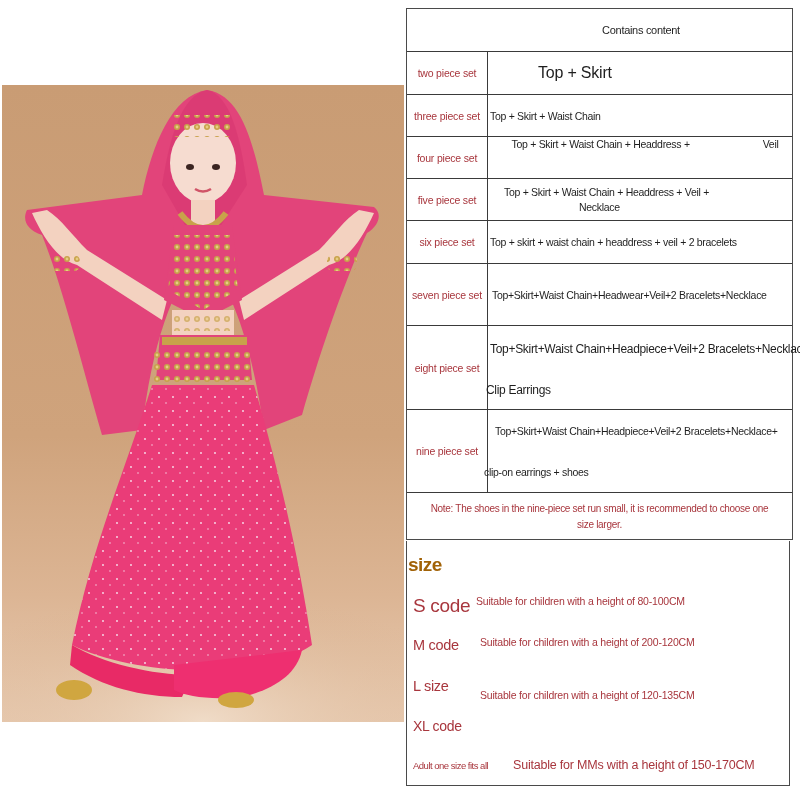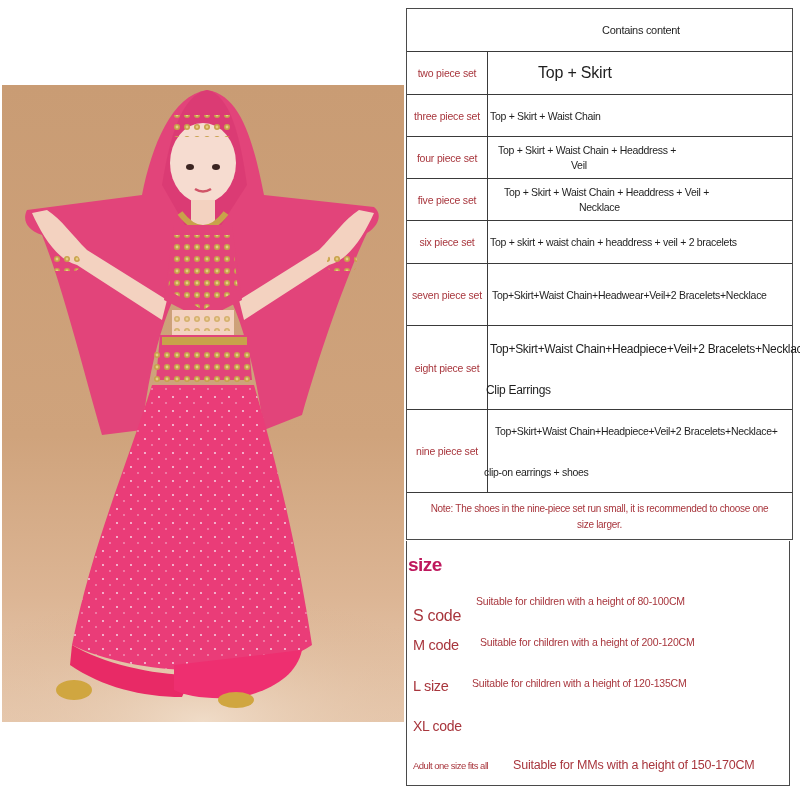--- a/index.html
+++ b/index.html
@@ -44,21 +44,21 @@
       display: flex; align-items: center; justify-content: center; text-align: center;
       font-size: 10px; color: #a8363d; line-height: 16px; padding: 0 20px; letter-spacing: -0.3px;
     }
 
     
     .size-box {
       position: absolute; left: 406px; top: 541px; width: 384px; height: 245px;
       border-left: 1.3px solid #4a4a4a; border-right: 1.3px solid #4a4a4a; border-bottom: 1.3px solid #4a4a4a;
     }
     .size-title {
-      position: absolute; left: 1px; top: 13px; font-size: 19px; font-weight: bold; color: #be185d; letter-spacing: -0.5px;
+      position: absolute; left: 1px; top: 13px; font-size: 19px; font-weight: bold; color: #a16207; letter-spacing: -0.5px;
     }
     .size-row { position: absolute; left: 0; width: 100%; height: 24px; }
     .size-code {
       position: absolute; left: 6px; top: 0; color: #a8363d; white-space: nowrap; letter-spacing: -0.3px;
     }
     .size-desc {
       position: absolute; top: 0; color: #a8363d; font-size: 10.5px; white-space: nowrap; letter-spacing: -0.2px;
     }
   </style>
 </head>
@@ -130,21 +130,21 @@
     <div class="pkg-content big">Top + Skirt</div>
   </div>
 
   <div class="pkg-row" style="top:86px;height:42px;">
     <div class="pkg-name">three piece set</div>
     <div class="pkg-content">Top + Skirt + Waist Chain</div>
   </div>
 
   <div class="pkg-row" style="top:128px;height:42px;">
     <div class="pkg-name">four piece set</div>
-    <div class="pkg-content" style="flex-direction:column;align-items:flex-start;justify-content:center;padding-left:10px;line-height:15px;">
+    <div class="pkg-content" style="flex-direction:row;align-items:flex-start;justify-content:center;padding-left:10px;line-height:15px;">
       <span>Top + Skirt + Waist Chain + Headdress +</span>
       <span style="padding-left:73px;">Veil</span>
     </div>
   </div>
 
   <div class="pkg-row" style="top:170px;height:42px;">
     <div class="pkg-name">five piece set</div>
     <div class="pkg-content" style="flex-direction:column;align-items:flex-start;justify-content:center;padding-left:16px;line-height:15px;">
       <span>Top + Skirt + Waist Chain + Headdress + Veil +</span>
       <span style="padding-left:75px;">Necklace</span>
@@ -179,32 +179,32 @@
 
   <div class="pkg-row note-row" style="top:484px;height:47px;">
     <div class="note">Note: The shoes in the nine-piece set run small, it is recommended to choose one size larger.</div>
   </div>
 </div>
 
 <div class="size-box">
   <div class="size-title">size</div>
 
   <div class="size-row" style="top:54px;">
-    <span class="size-code" style="font-size:16px;margin-top:12px;">S code</span>
+    <span class="size-code" style="font-size:19px;">S code</span>
     <span class="size-desc" style="left:69px;">Suitable for children with a height of 80-100CM</span>
   </div>
 
   <div class="size-row" style="top:95px;">
     <span class="size-code" style="font-size:14.5px;top:1px;">M code</span>
     <span class="size-desc" style="left:73px;">Suitable for children with a height of 200-120CM</span>
   </div>
 
   <div class="size-row" style="top:136px;">
     <span class="size-code" style="font-size:14.5px;top:1px;">L size</span>
-    <span class="size-desc" style="left:65px;">Suitable for children with a height of 120-135CM</span>
+    <span class="size-desc" style="left:73px;margin-top:12px;">Suitable for children with a height of 120-135CM</span>
   </div>
 
   <div class="size-row" style="top:177px;">
     <span class="size-code" style="font-size:14px;top:0;">XL code</span>
   </div>
 
   <div class="size-row" style="top:218px;">
     <span class="size-code" style="font-size:9.5px;top:1px;letter-spacing:-0.5px;">Adult one size fits all</span>
     <span class="size-desc" style="left:106px;font-size:12.5px;top:-1px;">Suitable for MMs with a height of 150-170CM</span>
   </div>

